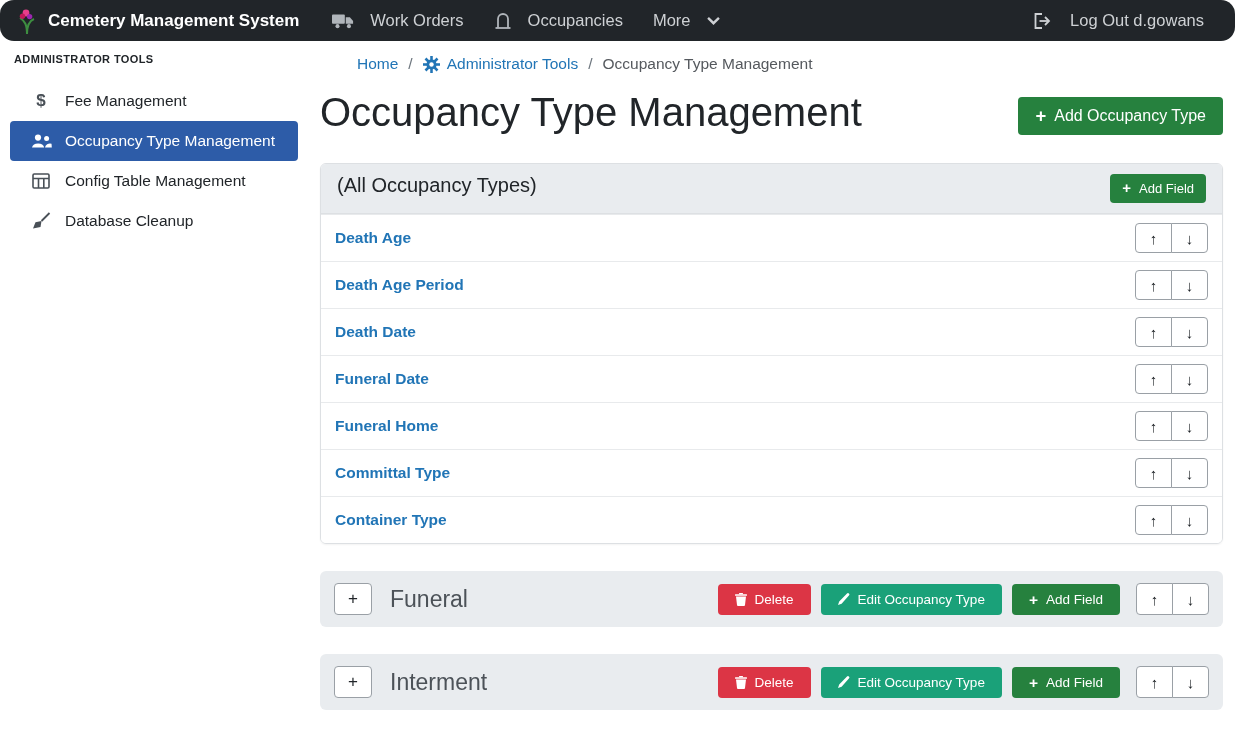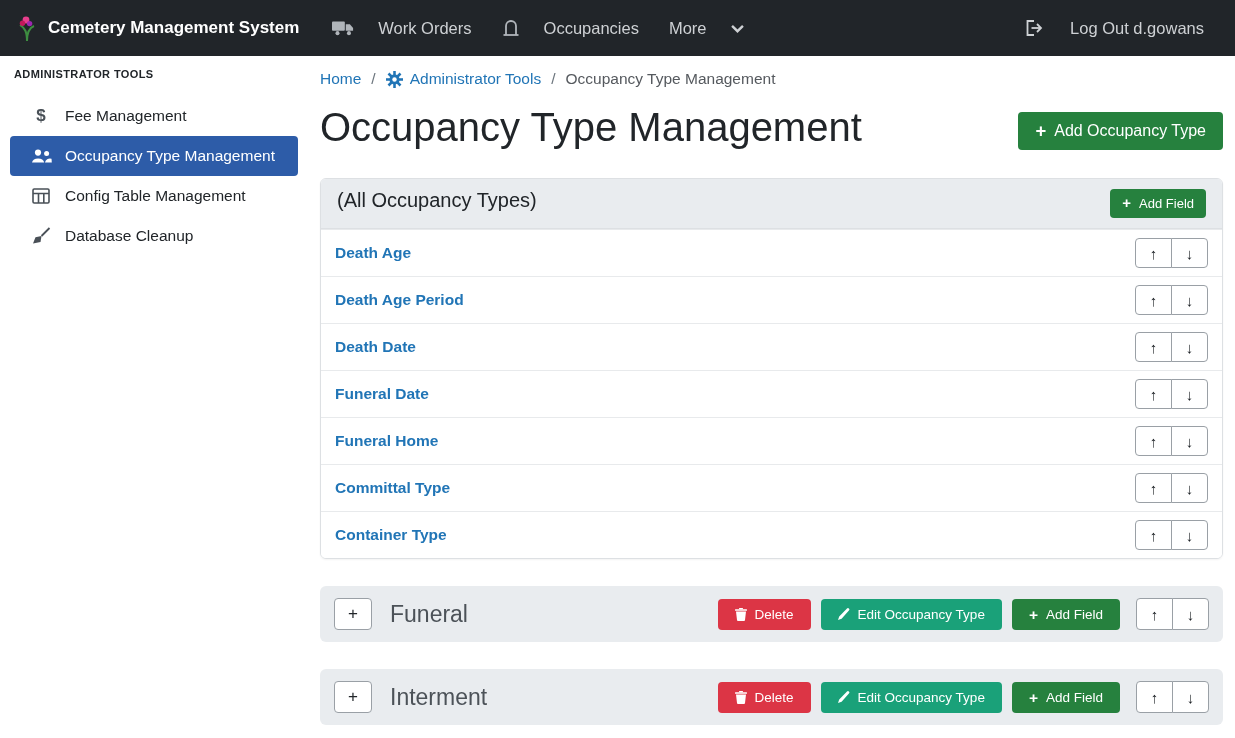--- a/index.html
+++ b/index.html
@@ -5,26 +5,27 @@
   * { box-sizing: border-box; }
   html,body { margin:0; padding:0; }
   body {
     width:1235px; height:738px; overflow:hidden;
     font-family:"Liberation Sans", sans-serif;
     background:#ffffff; color:#212529;
   }
 
   
   .navbar {
-    height:56px; background:#212529; display:flex; align-items:center;
+    height:41px; background:#212529; display:flex; align-items:center;
     padding:0 16px;
+    border-radius:14px;
   }
   .brand { display:flex; align-items:center; gap:10px; color:#ffffff;
     font-weight:700; font-size:17px; margin-right:18px; cursor:pointer; white-space:nowrap; }
-  .nav-item { display:flex; align-items:center; gap:24px; color:#ced1d4;
+  .nav-item { display:flex; align-items:center; gap:16px; color:#ced1d4;
     font-size:16.5px; padding:0 15px; cursor:pointer; white-space:nowrap; }
   .nav-right { margin-left:auto; }
 
   
   .layout { display:flex; height:682px; }
 
   
   .sidebar { width:308px; flex:none; padding-top:12px; }
   .sidebar-heading { font-size:11px; font-weight:700; letter-spacing:.4px;
     color:#212529; padding:0 14px; margin:0 0 16px 0; }
@@ -32,21 +33,21 @@
     margin:0 10px; padding:0 10px 0 20px; font-size:15.5px; color:#212529;
     border-radius:4px; cursor:pointer; white-space:nowrap; }
   .side-item .ico { width:22px; display:flex; justify-content:center; align-items:center; color:#495057; flex:none; }
   .side-item.active { background:#2d5ca8; color:#ffffff; }
   .side-item.active .ico { color:#ffffff; }
   .dollar-glyph { font-weight:700; font-size:17px; color:#495057; }
 
   
   .main { flex:1; padding:14px 12px 0 12px; overflow:hidden; }
 
-  .breadcrumb { display:flex; align-items:flex-end; gap:10px; font-size:15.5px; }
+  .breadcrumb { display:flex; align-items:flex-end; gap:10px; font-size:15.5px;margin-left:37px; }
   .breadcrumb .crumb-link { color:#2175b6; text-decoration:none; cursor:pointer; display:flex; align-items:center; gap:7px; }
   .breadcrumb .sep { color:#6c757d; }
   .breadcrumb .crumb-current { color:#55595e; }
 
   .title-row { display:flex; align-items:flex-start; justify-content:space-between; margin-top:16px; }
   .page-title { margin:0; font-size:40px; font-weight:500; color:#212529; line-height:1.15; }
 
   .btn { display:inline-flex; align-items:center; gap:8px; border:none;
     border-radius:4px; color:#ffffff; cursor:pointer; font-family:inherit; white-space:nowrap; }
   .btn .plus { font-weight:700; font-size:1.15em; line-height:1; }

